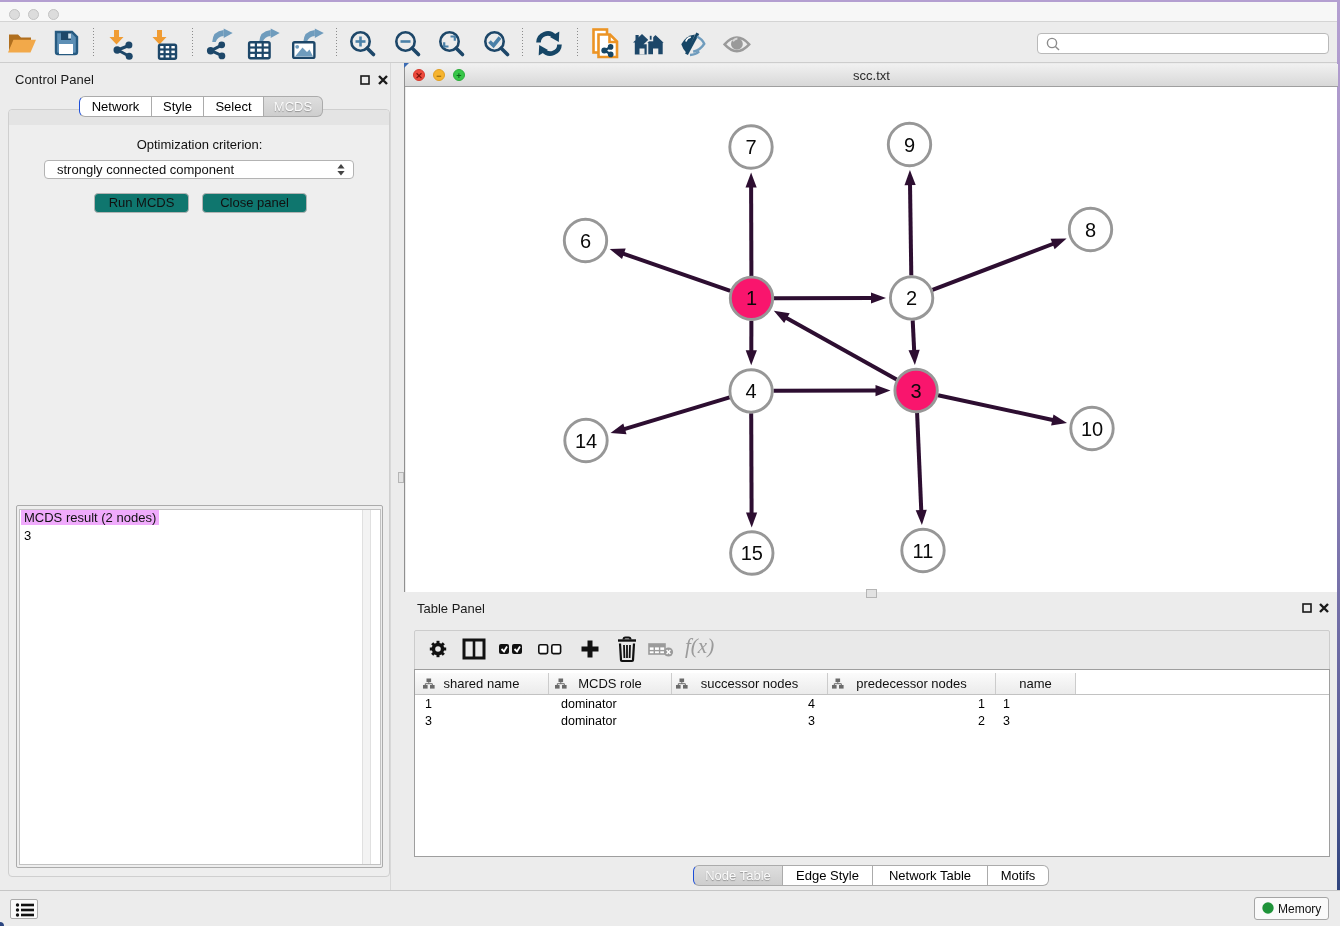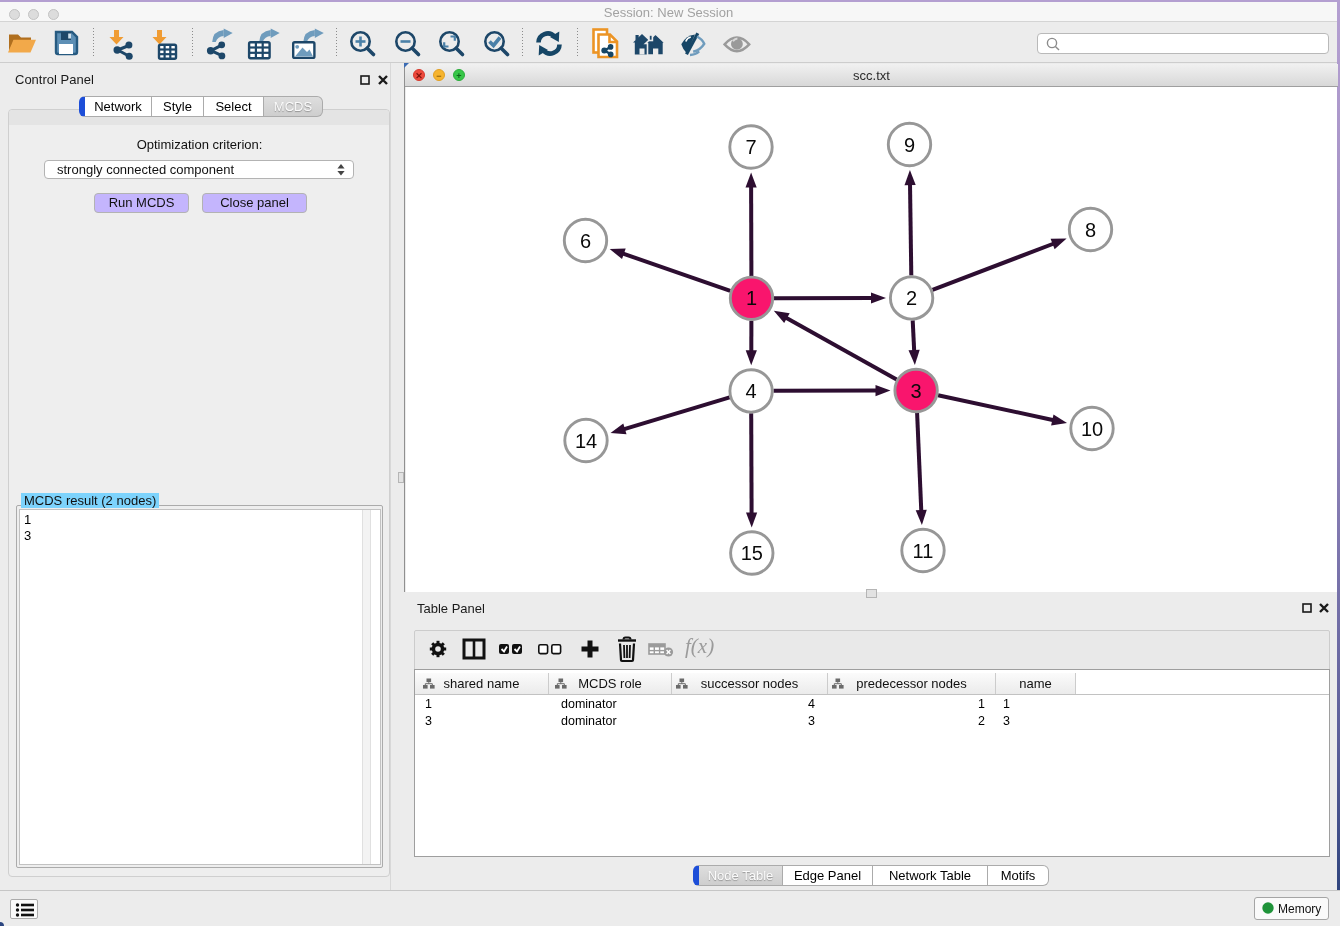--- a/index.html
+++ b/index.html
@@ -18,30 +18,30 @@
 #toolbar { left:0; top:23px; width:1337px; height:40px; background:#ececec; border-bottom:1px solid #cdcdcd; }
 .tsep { position:absolute; top:5px; height:30px; width:1px; background-image:repeating-linear-gradient(#8c8c8c 0 1px, transparent 1px 3px); }
 #searchbox { position:absolute; left:1037px; top:33px; width:292px; height:21px; background:#fff; border:1px solid #b9b9b9; border-radius:4px; }
 
 
 #cp-title { left:15px; top:72px; font-size:13px; color:#1a1a1a; }
 #cp-panel { left:8px; top:109px; width:382px; height:768px; background:#eeeeee; border:1px solid #cfcfcf; border-radius:4px; }
 #cp-panel-strip { left:9px; top:110px; width:380px; height:15px; background:#e4e4e4; border-radius:4px 4px 0 0;}
 .tabs { position:absolute; display:flex; height:21px; font-size:13px; }
 .tab { background:#fff; border:1px solid #ababab; border-left:none; color:#000; display:flex; align-items:center; justify-content:center; }
-.tab.first { border-left:6px solid #1d4ed8; border-radius:6px 0 0 6px; }
+.tab.first { border-left:1px solid #1d4ed8; border-radius:6px 0 0 6px; }
 .tab.last { border-radius:0 6px 6px 0;text-align:center; }
 .tab.sel { background:linear-gradient(#dedede,#cecece); color:#fbfbfb; text-shadow:0 1px 1px rgba(120,120,120,0.7); }
 
 #optlabel { left:8px; top:137px; width:383px; text-align:center; font-size:13px; color:#111; }
 #dropdown { left:44px; top:160px; width:310px; height:19px; background:#fff; border:1px solid #b3b3b3; border-radius:4px; font-size:13px; color:#111; line-height:17px; padding-left:12px; }
-.btn { position:absolute; height:20px; background:#c4b5fd; border:1px solid #b3b3b3; border-radius:4px; font-size:13px; color:#111; text-align:center; line-height:18px; }
+.btn { position:absolute; height:20px; background:#0f766e; border:1px solid #b3b3b3; border-radius:4px; font-size:13px; color:#111; text-align:center; line-height:18px; }
 
 #groupbox { left:16px; top:505px; width:367px; height:363px; border:1px solid #ababab; border-radius:2px; }
-#grouplabel { left:21px; top:493px; font-size:13px; color:#111; background:#7dd3fc; padding:0 3px; z-index:5; }
+#grouplabel { left:21px; top:510px; font-size:13px; color:#111; background:#f0abfc; padding:0 3px; z-index:5; }
 #resultlist { left:19px; top:509px; width:362px; height:356px; background:#fff; border:1px solid #c2c2c2; font-size:13px; color:#000; line-height:15.5px; padding:2px 0 0 4px; }
 #scrolltrack { left:362px; top:510px; width:9px; height:354px; background:#f3f3f3; border-left:1px solid #e0e0e0; border-right:1px solid #e0e0e0; }
 
 
 #vsplit-line1 { left:390px; top:63px; width:1px; height:827px; background:#d8d8d8; }
 #vsplit-handle { left:398px; top:472px; width:6px; height:11px; background:#e2e2e2; border:1px solid #b5b5b5; }
 #hsplit-handle { left:866px; top:589px; width:11px; height:9px; background:#e2e2e2; border:1px solid #b5b5b5; }
 
 
 #netwin { left:404px; top:63px; width:933px; height:529px; border-left:1px solid #909090; }
@@ -74,21 +74,20 @@
 .corner { width:4px; height:4px; background:#2c4680; }
 </style>
 </head>
 <body>
 <div class="abs" id="topstrip"></div>
 <div class="abs" id="rightstrip"></div>
 <div class="abs" id="titlebar">
   <div class="tlight" style="left:9px;"></div>
   <div class="tlight" style="left:28px;"></div>
   <div class="tlight" style="left:48px;"></div>
-  <div id="wtitle">Session: New Session</div>
 </div>
 <div class="abs" id="toolbar">
   <div class="tsep" style="left:93px;"></div>
   <div class="tsep" style="left:192px;"></div>
   <div class="tsep" style="left:336px;"></div>
   <div class="tsep" style="left:522px;"></div>
   <div class="tsep" style="left:577px;"></div>
 
   <svg width="32" height="32" style="position:absolute;left:6px;top:4px;">
     <path d="M3 25 L3 7.5 L12 7.5 L15 10.5 L25 10.5 L25 13 L8 13 Z" fill="#b06f1f"></path>
@@ -451,21 +450,21 @@
   <div class="cellt" style="left:413px;width:157px;top:27px;text-align:right;">1</div>
   <div class="cellt" style="left:588px;top:27px;">1</div>
   <div class="cellt" style="left:10px;top:43.5px;">3</div>
   <div class="cellt" style="left:146px;top:43.5px;">dominator</div>
   <div class="cellt" style="left:257px;width:143px;top:43.5px;text-align:right;">3</div>
   <div class="cellt" style="left:413px;width:157px;top:43.5px;text-align:right;">2</div>
   <div class="cellt" style="left:588px;top:43.5px;">3</div>
 </div>
 <div class="tabs" id="tabs2">
   <div class="tab first sel" style="width:90px;">Node Table</div>
-  <div class="tab" style="width:90px;">Edge Panel</div>
+  <div class="tab" style="width:90px;">Edge Style</div>
   <div class="tab" style="width:115px;text-align:right;">Network Table</div>
   <div class="tab last" style="width:61px;">Motifs</div>
 </div>
 <div class="abs" id="bottomline"></div>
 <div class="abs" id="statusbar"></div>
 <div class="abs" id="listbtn">
   <svg width="26" height="18" style="position:absolute;left:3px;top:1px;">
       <circle cx="3.5" cy="4" r="1.7" fill="#111"></circle>
       <circle cx="3.5" cy="9" r="1.7" fill="#111"></circle>
       <circle cx="3.5" cy="14" r="1.7" fill="#111"></circle>

